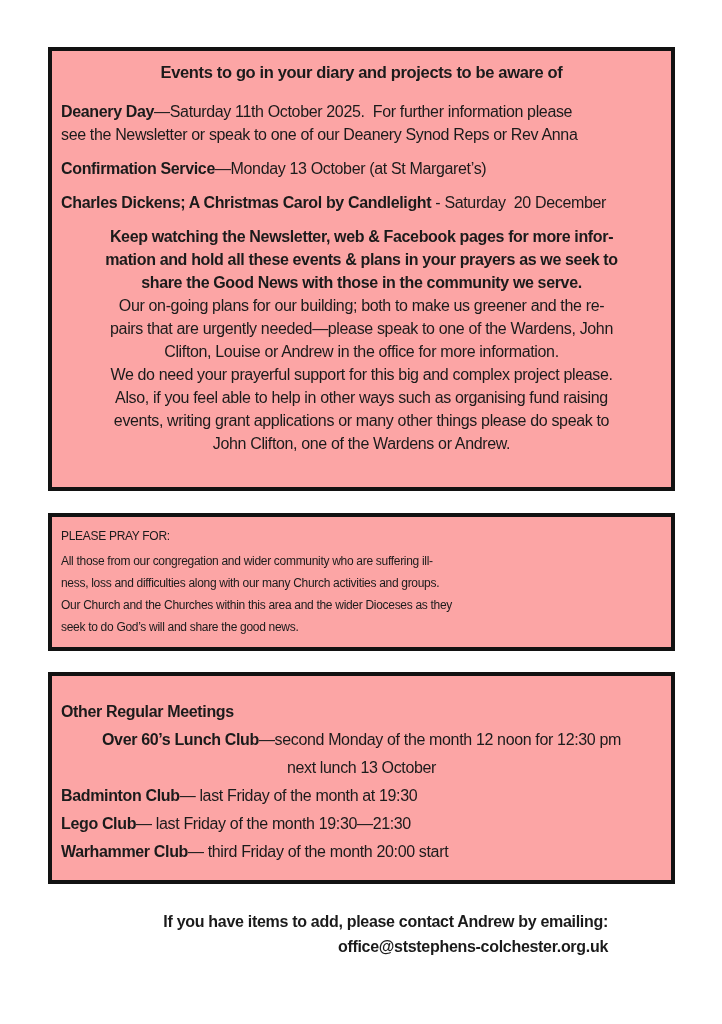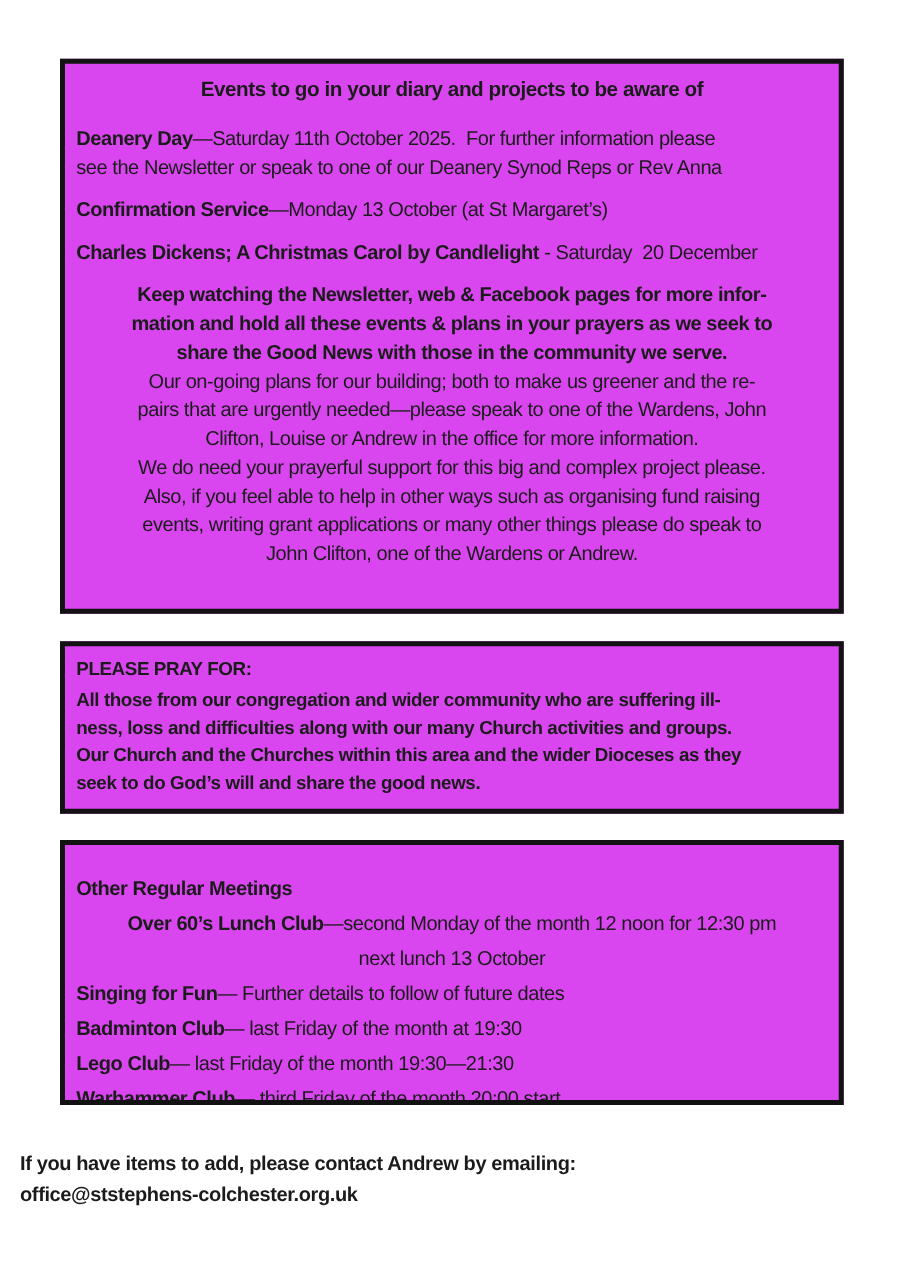--- a/index.html
+++ b/index.html
@@ -12,21 +12,21 @@
     overflow:hidden;
   }
   .sheet { position:absolute; inset:0; }
 
   .box {
     position:absolute;
     left:48px;
     width:627px;
     box-sizing:border-box;
     border:4px solid #121212;
-    background:#d946ef;
+    background:#fca5a5;
     padding:10px 9px 6px 9px;
     overflow:hidden;
   }
   #box-events   { top:47px;  height:444px; }
   #box-prayer   { top:513px; height:138px; padding-top:8px; }
   #box-meetings { top:672px; height:212px; padding-top:22px; }
 
   .t {
     font-size:16px;
     line-height:23px;
@@ -36,42 +36,42 @@
   }
   .b { font-weight:bold; }
   .center { text-align:center; }
 
   #box-events .box-title { margin:0 0 16px 0; font-size:16.5px; }
   #box-events .evt { margin:0 0 11px 0; }
   #box-events .para-building { margin:0 0 20px 0; }
   #box-events .para-closing { margin:0; }
 
   #box-prayer .t {
-    font-size:15px;
+    font-size:12px;
     line-height:22px;
     letter-spacing:-0.3px;
-    font-weight:bold;
+    font-weight:normal;
   }
   #box-prayer .box-title { margin:0 0 3px 0; }
   #box-prayer .prayer-body { margin:0; }
 
   #box-meetings .t { line-height:28px; }
   #box-meetings p { margin:0; }
 
   .footer {
     position:absolute;
     top:903px; left:0;
     width:602px;
-    text-align:left;
+    text-align:right;
     font-size:16px;
     font-weight:bold;
     line-height:25px;
     letter-spacing:-0.3px;
     white-space:pre;
-    margin:16px;
+    margin:6px;
   }
 </style>
 </head>
 <body>
 
 <div class="sheet">
 
   <section class="box" id="box-events">
     <h2 class="t b center box-title">Events to go in your diary and projects to be aware of</h2>
     <p class="t evt"><span class="b">Deanery Day</span><span>—Saturday 11th October 2025.  For further information please
@@ -95,21 +95,20 @@
     <p class="t prayer-body">All those from our congregation and wider community who are suffering ill-
 ness, loss and difficulties along with our many Church activities and groups.
 Our Church and the Churches within this area and the wider Dioceses as they
 seek to do God’s will and share the good news.</p>
   </section>
 
   <section class="box" id="box-meetings">
     <h2 class="t b">Other Regular Meetings</h2>
     <p class="t center"><span class="b">Over 60’s Lunch Club</span><span>—second Monday of the month 12 noon for 12:30 pm
 next lunch 13 October</span></p>
-    <p class="t"><span class="b">Singing for Fun</span><span>— Further details to follow of future dates</span></p>
     <p class="t"><span class="b">Badminton Club</span><span>— last Friday of the month at 19:30</span></p>
     <p class="t"><span class="b">Lego Club</span><span>— last Friday of the month 19:30—21:30</span></p>
     <p class="t"><span class="b">Warhammer Club</span><span>— third Friday of the month 20:00 start</span></p>
   </section>
 
   <p class="footer">If you have items to add, please contact Andrew by emailing:
 office@ststephens-colchester.org.uk</p>
 
 </div>
 

